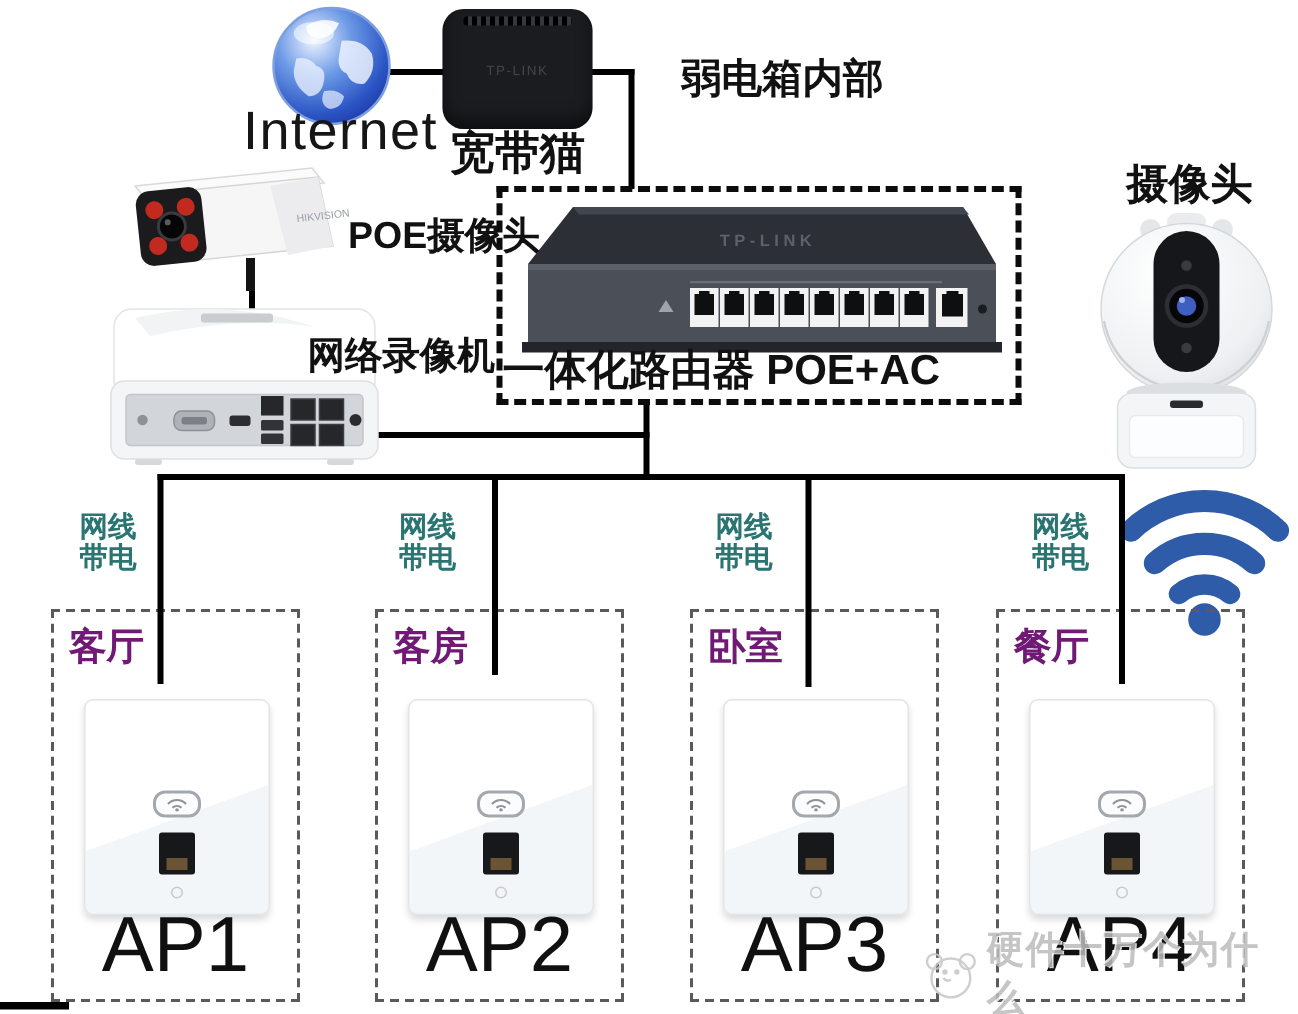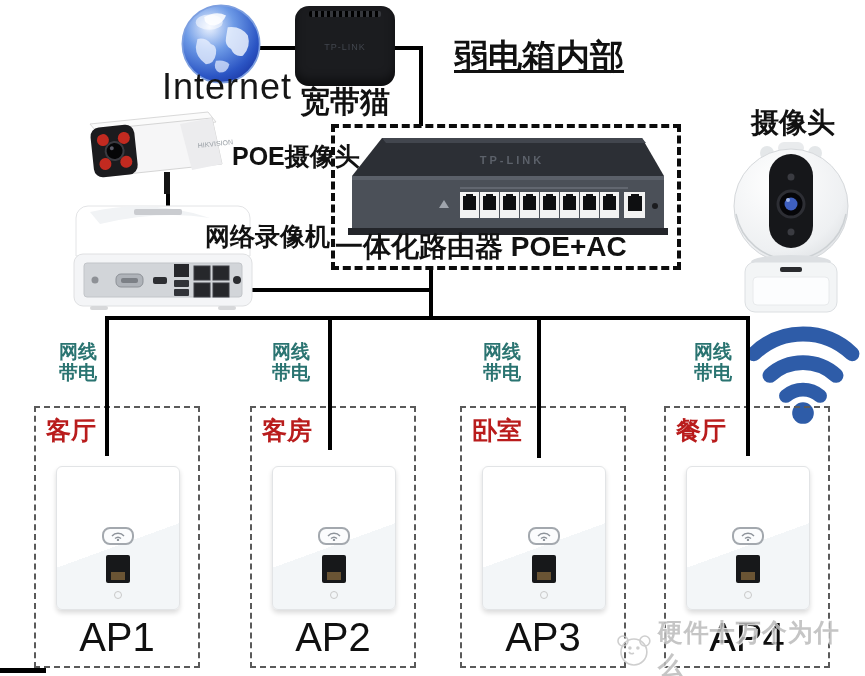--- a/index.html
+++ b/index.html
@@ -13,47 +13,47 @@
 
   
   .internet-label{left:162px;top:66px;font-size:36px;font-weight:400;color:#161616;letter-spacing:1px;}
 
   
   .modem{left:295px;top:6px;width:100px;height:80px;background:#1b1c1f;border-radius:14px;box-shadow:inset 0 -6px 10px rgba(0,0,0,.5);}
   .modem::before{content:"";position:absolute;left:14px;right:14px;top:5px;height:6px;
     background:repeating-linear-gradient(90deg,#000 0 3px,#35373c 3px 6px);border-radius:2px;}
   .modem .brand{position:absolute;left:0;right:0;top:36px;text-align:center;font-size:9px;color:#42464e;letter-spacing:1px;}
   .modem-label{left:291px;top:82px;width:108px;text-align:center;font-size:30px;}
-  .weakbox-label{left:454px;top:34px;font-size:34px;text-decoration:underline;}
+  .weakbox-label{left:454px;top:34px;font-size:27px;}
 
   
   .router-box{left:331px;top:124px;width:342px;height:138px;border:4px dashed #0c0c0c;}
   .router-label{position:absolute;left:0;right:0;bottom:0px;text-align:left;font-size:28px;font-weight:700;color:#111;}
   .router-svg{position:absolute;left:5px;top:6px;}
 
   
   .poecam-label{left:232px;top:140px;font-size:25px;}
   .nvr-label{left:205px;top:220px;font-size:25px;}
   .ipcam-label{left:751px;top:104px;font-size:28px;}
 
   
-  .cable-lbl{position:absolute;width:50px;text-align:center;font-size:19px;line-height:21px;font-weight:700;color:#2a7471;}
+  .cable-lbl{position:absolute;width:50px;text-align:left;font-size:19px;line-height:21px;font-weight:700;color:#2a7471;}
 
   
   .ap-box{position:absolute;width:162px;height:258px;border:2px dashed #5a5a5a;background:transparent;z-index:1;}
-  .ap-room{position:absolute;left:10px;top:6px;font-size:25px;font-weight:700;color:#b91c1c;}
+  .ap-room{position:absolute;left:10px;top:6px;font-size:25px;font-weight:700;color:#701a75;}
   .ap-panel{position:absolute;left:20px;top:58px;width:122px;height:142px;border-radius:6px;
     background:linear-gradient(160deg,#ffffff 54%,#f3f6f8 54%);border:1px solid #e2e4e6;
     box-shadow:0 3px 5px rgba(0,0,0,.14);}
   .ap-wifi{position:absolute;left:50%;top:60px;transform:translateX(-50%);width:28px;height:14px;
     border:2px solid #a3a8ae;border-radius:8px;background:#fbfcfd;display:flex;align-items:center;justify-content:center;}
   .ap-port{position:absolute;left:50%;top:88px;transform:translateX(-50%);width:24px;height:28px;background:#17181a;border-radius:2px;}
   .ap-port::after{content:"";position:absolute;left:50%;bottom:3px;transform:translateX(-50%);width:14px;height:8px;background:#6a5434;}
   .ap-dot{position:absolute;left:50%;top:124px;transform:translateX(-50%);width:6px;height:6px;border:1px solid #c9c9c9;border-radius:50%;}
-  .ap-name{position:absolute;left:0;right:0;bottom:6px;text-align:center;font-size:40px;font-weight:500;color:#101010;}
+  .ap-name{position:absolute;left:0;right:0;bottom:6px;text-align:center;font-size:52px;font-weight:500;color:#101010;}
 
   
   .watermark{position:absolute;left:610px;top:616px;display:flex;align-items:center;gap:4px;z-index:5;opacity:.85;}
   .watermark .wm-text{font-size:25px;font-weight:700;color:#bcbcbc;letter-spacing:1px;
     text-shadow:1px 1px 0 #fff,-1px -1px 0 #fff;}
 </style>
 </head>
 <body>
 
 <div id="stage">

